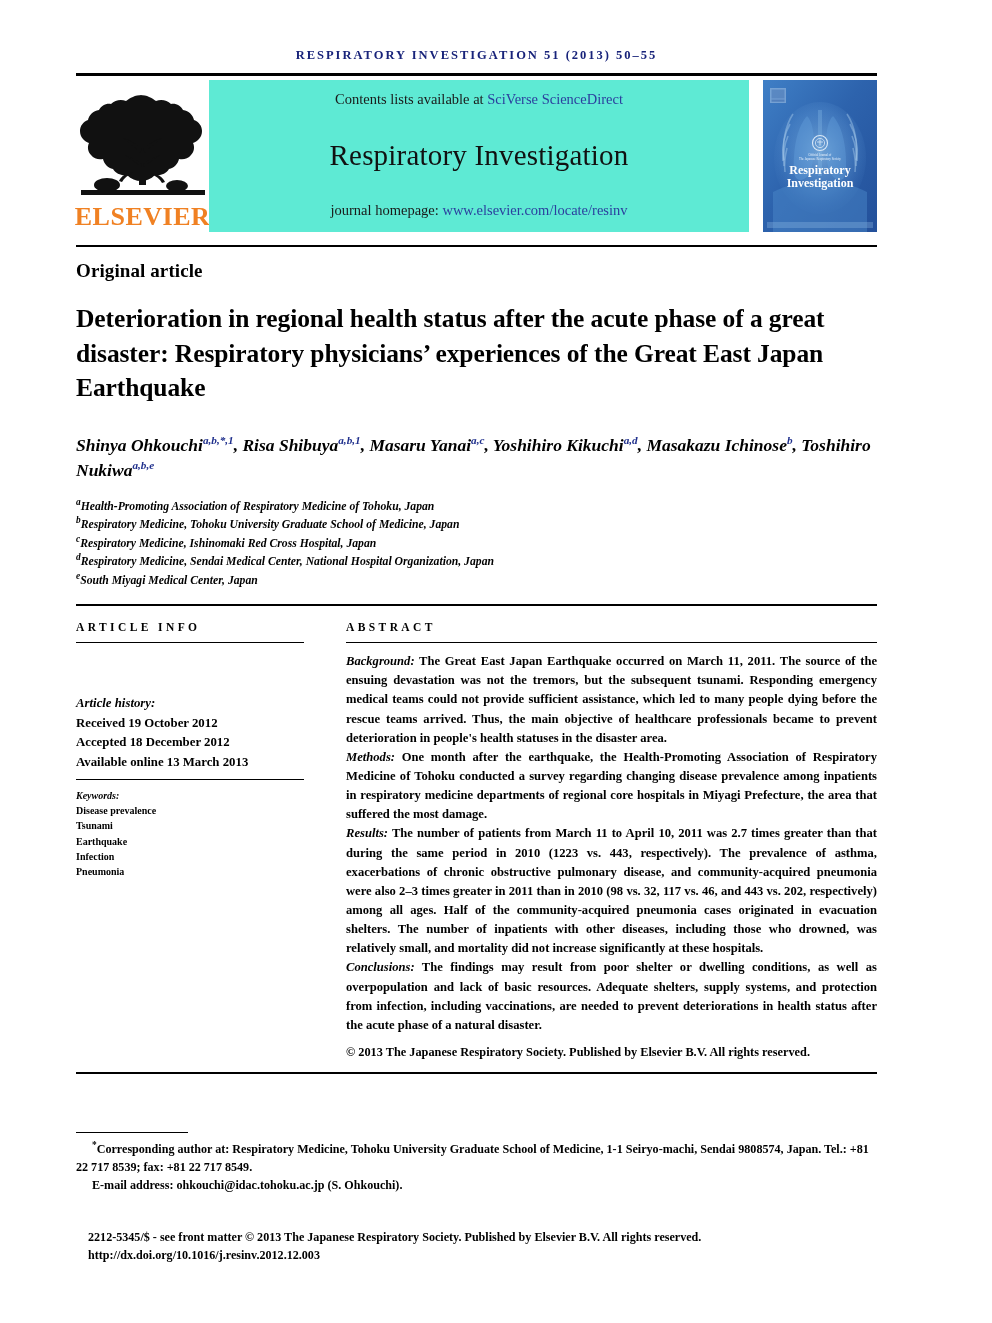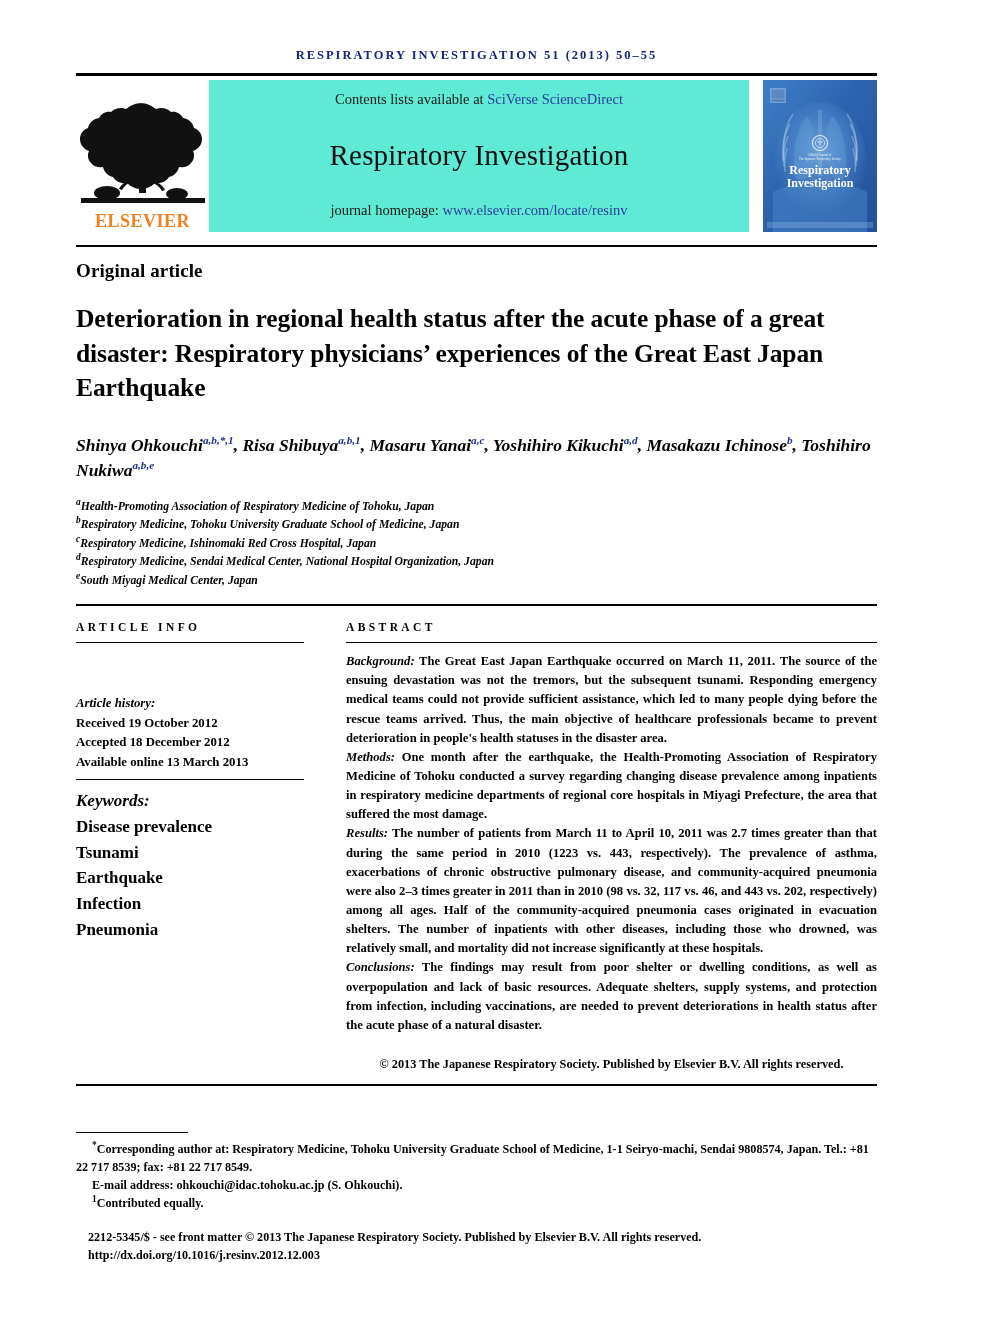--- a/index.html
+++ b/index.html
@@ -52,21 +52,21 @@
     flex: 0 0 133px;
     display: flex;
     flex-direction: column;
     justify-content: flex-end;
     align-items: center;
     padding-bottom: 2px;
   }
   .tree-svg { display:block; }
   .elsevier-word {
     font-family: "Liberation Serif", serif;
-    font-size: 18px;
+    font-size: 26px;
     font-weight: bold;
     letter-spacing: 0.5px;
     color: #f08123;
     line-height: 1;
     margin-top: 5px;
   }
 
   .mast-center {
     flex: 1 1 auto;
     background: #5eead4;
@@ -190,39 +190,39 @@
     line-height: 1.52;
     padding-top: 8px;
     padding-bottom: 7px;
     font-weight: bold;
   }
   .info-block .label { font-style: italic; margin-top: 43px; }
   .rule-hair {
     border-top: 1px solid #000;
   }
   .kw-block {
-    font-size: 17px;
+    font-size: 10px;
     line-height: 1.52;
     padding-top: 8px;
     font-weight: bold;
   }
   .kw-block .label { font-style: italic; }
 
   .abstract-body {
     padding-top: 9px;
     font-size: 12.6px;
     line-height: 1.52;
     text-align: justify;
     font-weight: bold;
   }
   .abstract-body p { margin: 0; }
   .abstract-body .ab-label { font-style: italic; }
   .copyright {
-    margin-top: 22px;
-    text-align: center;
+    margin-top: 10px;
+    text-align: left;
     font-size: 12.3px;
     font-weight: bold;
   }
 
   .rule-bottom {
     border-top: 2px solid #000;
     margin-top: 12px;
   }
 
   
@@ -403,21 +403,20 @@
 
   </div>
 
   <div class="rule-bottom"></div>
 
   <div class="footnote-area">
     <div class="fn-rule"></div>
     <div class="footnotes">
       <p class="indent"><sup>*</sup><span>Corresponding author at: Respiratory Medicine, Tohoku University Graduate School of Medicine, 1-1 Seiryo-machi, Sendai 9808574, Japan. Tel.: +81 22 717 8539; fax: +81 22 717 8549.</span></p>
       <p class="indent"><span>E-mail address:</span> <span>ohkouchi@idac.tohoku.ac.jp (S. Ohkouchi).</span></p>
-      <p class="indent"><sup>1</sup><span>Contributed equally.</span></p>
     </div>
   </div>
 
   <div class="front-matter">
     <p>2212-5345/$ - see front matter © 2013 The Japanese Respiratory Society. Published by Elsevier B.V. All rights reserved.</p>
     <p>http://dx.doi.org/10.1016/j.resinv.2012.12.003</p>
   </div>
 
 </div>
 

